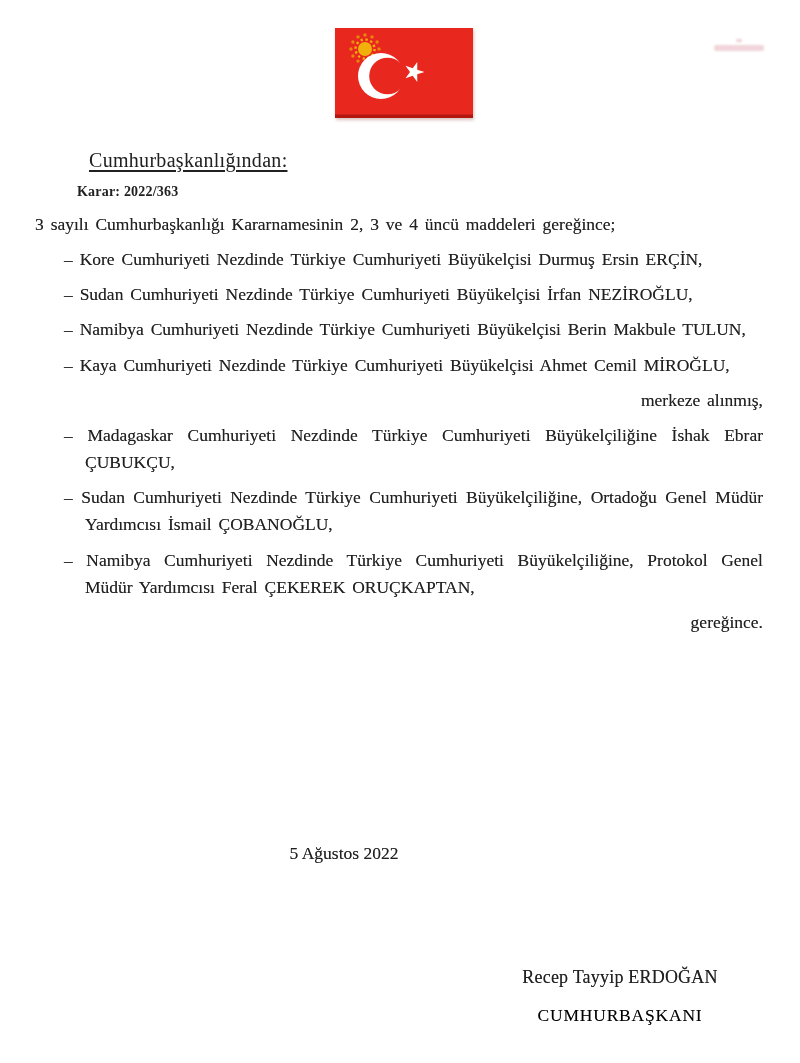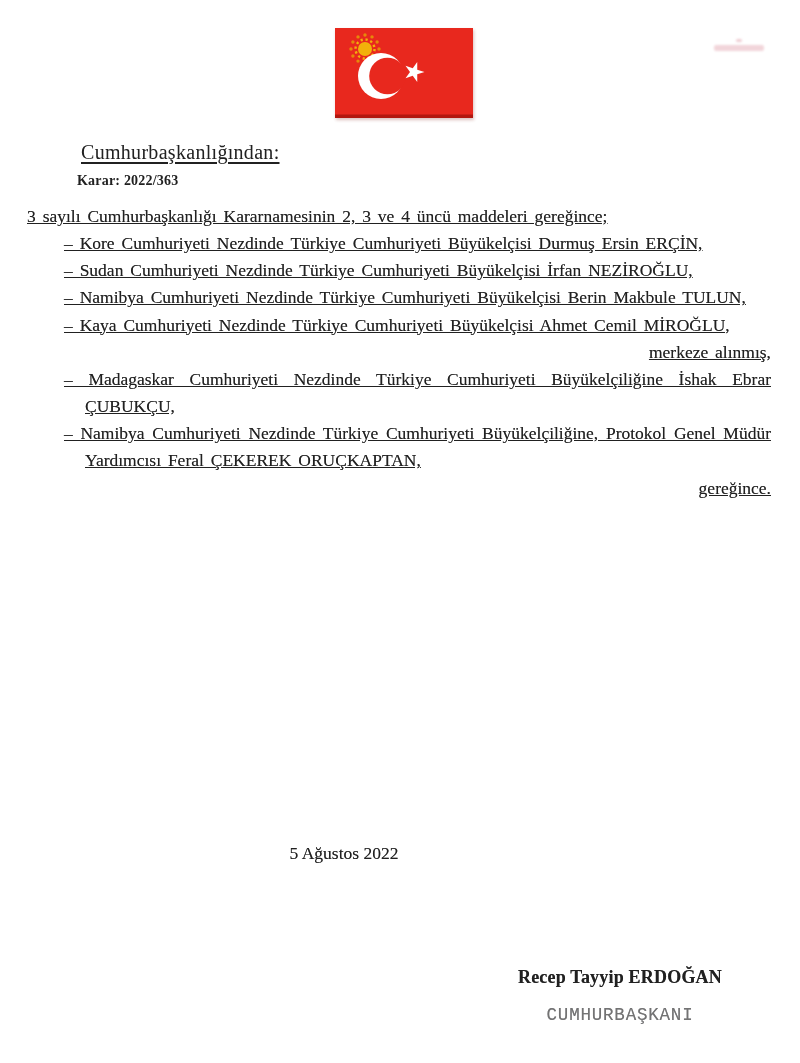--- a/index.html
+++ b/index.html
@@ -43,41 +43,41 @@
   }
 
   
   .header { position: absolute; left: 77px; top: 137px; }
   .doc-title {
     font-size: 20px;
     font-weight: normal;
     text-decoration: underline;
     text-underline-offset: 3px;
     letter-spacing: 0.3px;
-    margin: 4px;
+    margin: 12px;
   }
   .doc-number {
     font-size: 14px;
     font-weight: bold;
     margin: 9px 0 0 0;
     letter-spacing: 0.2px;
   }
 
   
   .body-text {
     position: absolute;
     left: 27px; top: 203px;
     width: 744px;
     font-size: 17.5px;
     line-height: 27.15px;
     text-align: justify;
     word-spacing: 2.5px;
     text-shadow: 0 0 0.4px rgba(0,0,0,0.45);
   }
-  .body-text p { margin: 0; text-decoration: underline; }
+  .body-text p { margin: 8px; }
   .body-text .item {
     margin-left: 58px;
     text-indent: -21px;
   }
   .body-text .closing { text-align: right; }
 
   
   .date-line {
     position: absolute;
     left: 0; top: 843px;
@@ -89,33 +89,32 @@
 
   
   .signature {
     position: absolute;
     left: 455px; top: 967px;
     width: 330px;
     text-align: center;
   }
   .sig-name {
     font-size: 18px;
-    font-weight: bold;
+    font-weight: normal;
     margin: 0;
     letter-spacing: 0.2px;
     text-shadow: 0 0 0.4px rgba(0,0,0,0.5);
   }
   .sig-title {
     font-size: 17.5px;
     font-weight: normal;
-    color: #737373;
+    color: #000000;
     margin: 17px 0 0 0;
     letter-spacing: 0.8px;
     text-shadow: 0 0 0.4px rgba(40,40,55,0.4);
-    font-family: Liberation Mono, monospace;
   }
 </style>
 </head>
 <body>
 
 <div class="page">
 
   <div class="flag">
     <svg viewBox="0 0 138 90" xmlns="http://www.w3.org/2000/svg">
       <rect width="138" height="90" fill="#e8281e"></rect>
@@ -163,20 +162,21 @@
     <p class="intro">3 sayılı Cumhurbaşkanlığı Kararnamesinin 2, 3 ve 4 üncü maddeleri gereğince;</p>
 
     <p class="item">– Kore Cumhuriyeti Nezdinde Türkiye Cumhuriyeti Büyükelçisi Durmuş Ersin ERÇİN,</p>
     <p class="item">– Sudan Cumhuriyeti Nezdinde Türkiye Cumhuriyeti Büyükelçisi İrfan NEZİROĞLU,</p>
     <p class="item">– Namibya Cumhuriyeti Nezdinde Türkiye Cumhuriyeti Büyükelçisi Berin Makbule TULUN,</p>
     <p class="item">– Kaya Cumhuriyeti Nezdinde Türkiye Cumhuriyeti Büyükelçisi Ahmet Cemil MİROĞLU,</p>
 
     <p class="closing">merkeze alınmış,</p>
 
     <p class="item">– Madagaskar Cumhuriyeti Nezdinde Türkiye Cumhuriyeti Büyükelçiliğine İshak Ebrar ÇUBUKÇU,</p>
+    <p class="item">– Sudan Cumhuriyeti Nezdinde Türkiye Cumhuriyeti Büyükelçiliğine, Ortadoğu Genel Müdür Yardımcısı İsmail ÇOBANOĞLU,</p>
     <p class="item">– Namibya Cumhuriyeti Nezdinde Türkiye Cumhuriyeti Büyükelçiliğine, Protokol Genel Müdür Yardımcısı Feral ÇEKEREK ORUÇKAPTAN,</p>
 
     <p class="closing">gereğince.</p>
   </div>
 
   <div class="date-line">5 Ağustos 2022</div>
 
   <div class="signature">
     <p class="sig-name">Recep Tayyip ERDOĞAN</p>
     <p class="sig-title">CUMHURBAŞKANI</p>

